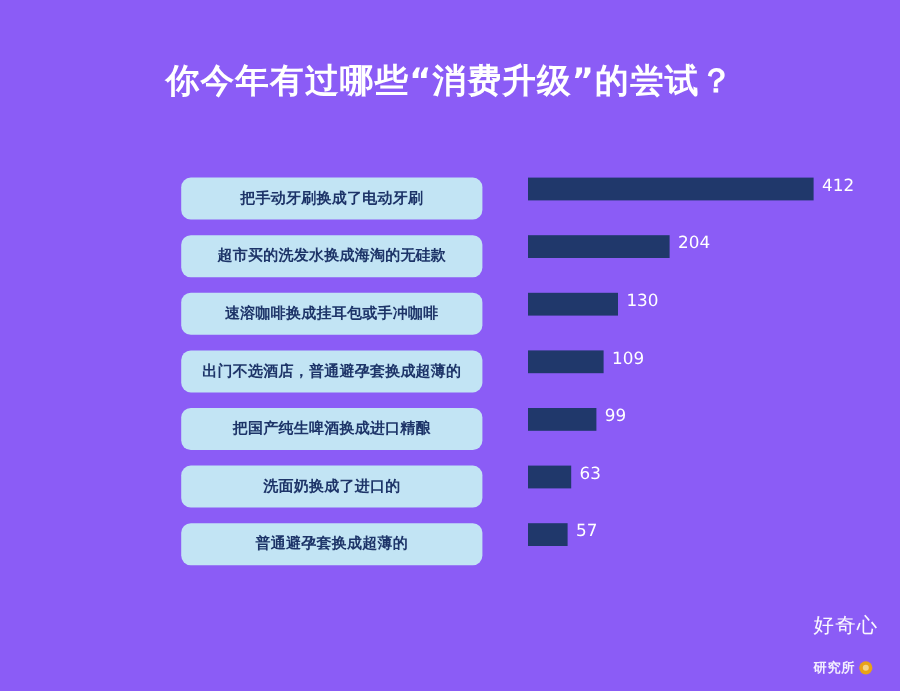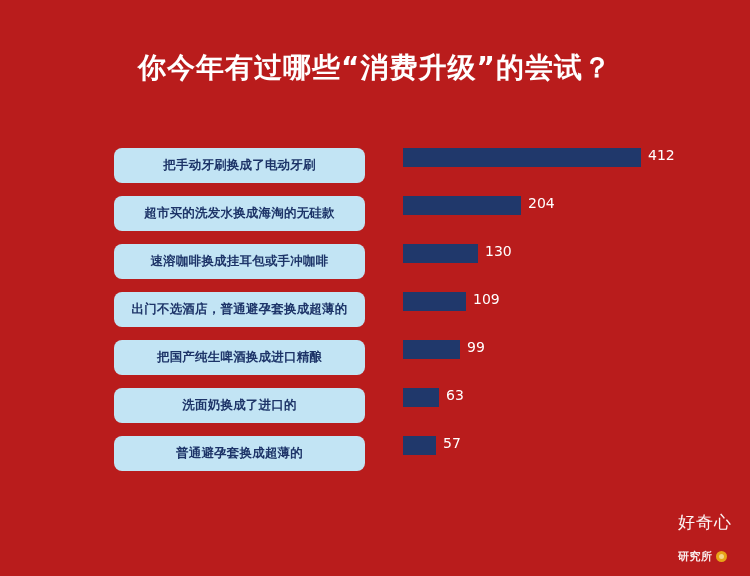--- a/index.html
+++ b/index.html
@@ -11,21 +11,21 @@
     height: 576px;
     overflow: hidden;
     background: #57c8d7;
     font-family: "DejaVu Sans", "Liberation Sans", sans-serif;
     -webkit-font-smoothing: antialiased;
   }
   .poster {
     position: relative;
     width: 750px;
     height: 576px;
-    background: #b91c1c;
+    background: #8b5cf6;
     box-sizing: border-box;
   }
   .title {
     position: absolute;
     top: 48px;
     left: 0;
     width: 750px;
     text-align: center;
     color: #ffffff;
     font-size: 28px;
@@ -51,20 +51,21 @@
     width: 251px;
     height: 35px;
     border-radius: 8px;
     background: #c2e4f4;
     display: flex;
     align-items: center;
     justify-content: center;
     box-sizing: border-box;
     padding: 0 6px;
     flex: 0 0 auto;
+    margin-left: 37px;
   }
   .pill-label {
     color: #1d3468;
     font-size: 12.5px;
     font-weight: bold;
     line-height: 1;
     white-space: nowrap;
     letter-spacing: 0.2px;
   }
   .pill-label.tight {

